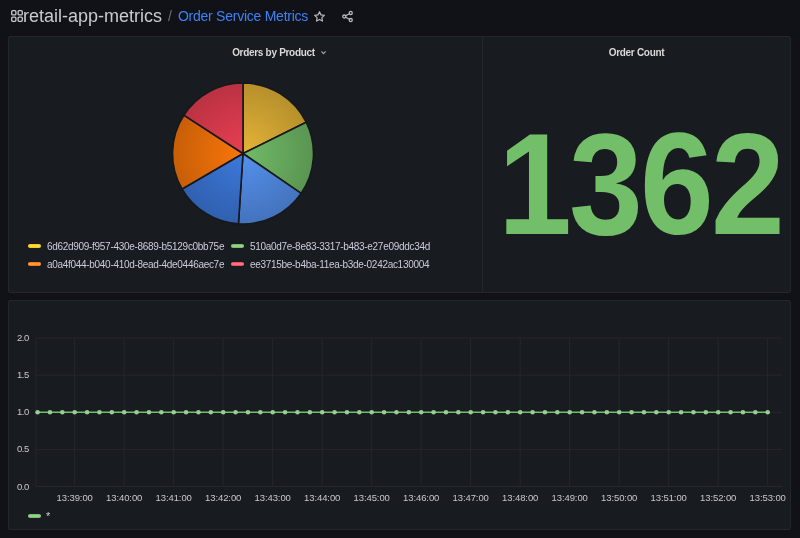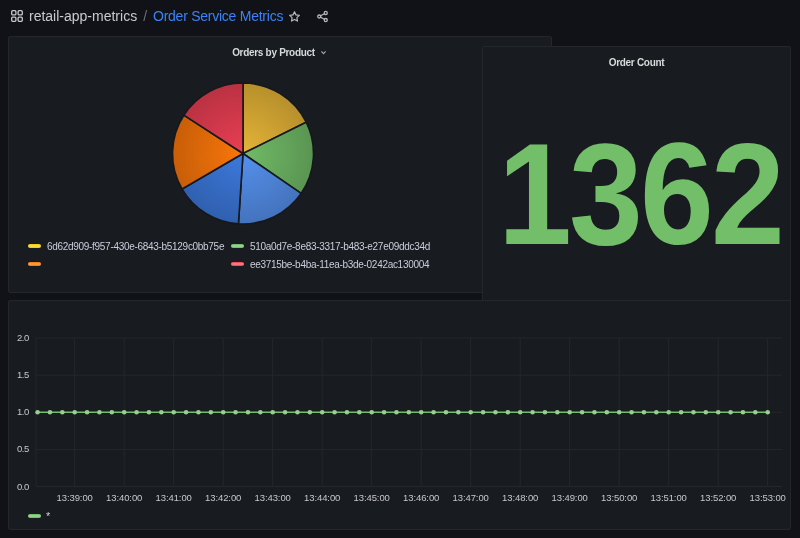--- a/index.html
+++ b/index.html
@@ -1,29 +1,29 @@
 <!DOCTYPE html>
 <html><head>
 <meta charset="utf-8">
 <style>
   * { margin:0; padding:0; box-sizing:border-box; }
   html,body { width:800px; height:538px; background:#111217; overflow:hidden;
     font-family:"Liberation Sans", sans-serif; -webkit-font-smoothing:antialiased; }
   .toolbar { position:absolute; left:0; top:0; width:800px; height:32px;
     display:flex; align-items:center; background:#111217; }
   .apps-btn { width:12px; height:12px; margin-left:11px; display:block; }
-  .crumb-root { margin-left:6px; font-size:14px; letter-spacing:0; color:#c9cad0; }
+  .crumb-root { font-size:18px; letter-spacing:0; color:#c9cad0; }
   .crumb-sep { margin:0 6px; font-size:14px; color:#6e7077; }
   .crumb-cur { font-size:14px; letter-spacing:-0.25px; color:#3b82f6; }
   .tb-icon { margin-left:5px; display:block; }
   .tb-icon.share { margin-left:15px; }
 
   .panel { position:absolute; background:#181b1f; border:1px solid #23262c; border-radius:2px; }
   #panel-pie  { left:8px;  top:36px;  width:544px; height:257px; }
-  #panel-stat { left:482px; top:36px; width:309px; height:257px;margin-top:10px; }
+  #panel-stat { left:482px; top:36px; width:309px; height:257px; }
   #panel-ts   { left:8px;  top:300px; width:783px; height:230px; }
 
   .panel-header { position:absolute; left:0; top:0; width:100%; height:28px;
     display:flex; align-items:center; justify-content:center; cursor:pointer; }
   .panel-title { font-size:10px; font-weight:bold; letter-spacing:-0.3px; color:#d8d9da;
     padding-top:2px; }
   .title-caret { margin-left:4px; padding-top:2px; display:block; }
 
   
   #pie-svg { position:absolute; left:0; top:0; }
@@ -112,28 +112,29 @@
     </svg>
   <div class="panel-header">
     <span class="panel-title">Orders by Product</span>
     <svg class="title-caret" width="9" height="9" viewBox="0 0 10 10">
       <path fill="none" stroke="#a5a6ab" stroke-width="1.7" d="M2 3.5 L5 6.5 L8 3.5"></path>
     </svg>
   </div>
   <div class="pie-legend" id="pie-legend">
       <div class="legend-item">
         <span class="legend-swatch" style="background: linear-gradient(rgb(242, 204, 12) 10%, rgb(247, 222, 97) 50%, rgb(242, 204, 12) 90%);"></span>
-        <span class="legend-label">6d62d909-f957-430e-6843-b5129c0bb75e</span>
+        <span class="legend-label">6d62d909-f957-430e-8689-b5129c0bb75e</span>
       </div>
       <div class="legend-item">
         <span class="legend-swatch" style="background: linear-gradient(rgb(115, 191, 105) 10%, rgb(164, 213, 158) 50%, rgb(115, 191, 105) 90%);"></span>
         <span class="legend-label">510a0d7e-8e83-3317-b483-e27e09ddc34d</span>
       </div>
       <div class="legend-item">
         <span class="legend-swatch" style="background: linear-gradient(rgb(255, 120, 10) 10%, rgb(255, 167, 96) 50%, rgb(255, 120, 10) 90%);"></span>
+        <span class="legend-label">a0a4f044-b040-410d-8ead-4de0446aec7e</span>
       </div>
       <div class="legend-item">
         <span class="legend-swatch" style="background: linear-gradient(rgb(242, 73, 92) 10%, rgb(247, 137, 149) 50%, rgb(242, 73, 92) 90%);"></span>
         <span class="legend-label">ee3715be-b4ba-11ea-b3de-0242ac130004</span>
       </div>
     </div>
   <div class="resize-handle"></div>
 </div>
 
 <div class="panel" id="panel-stat">

